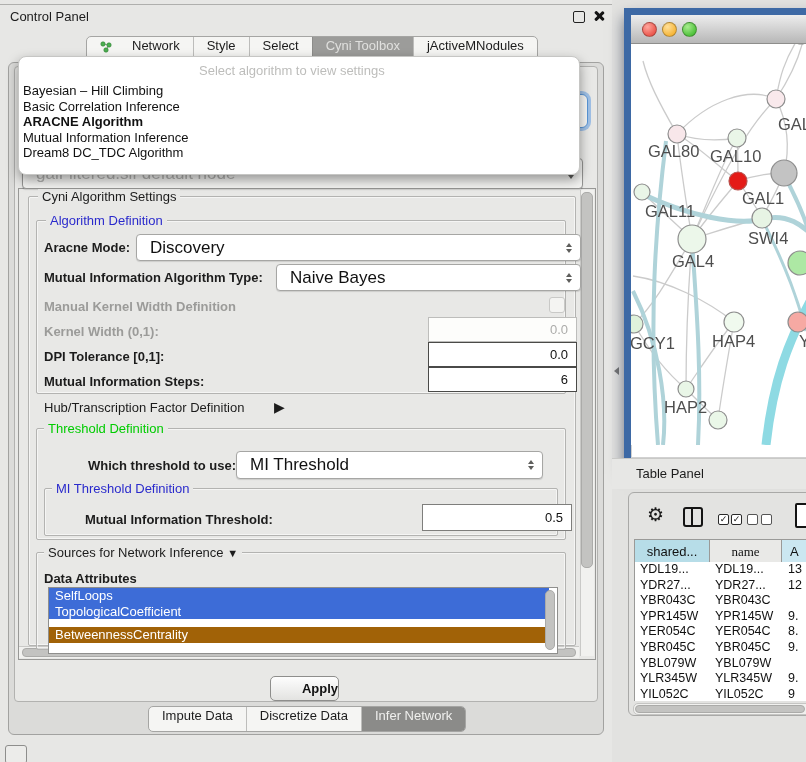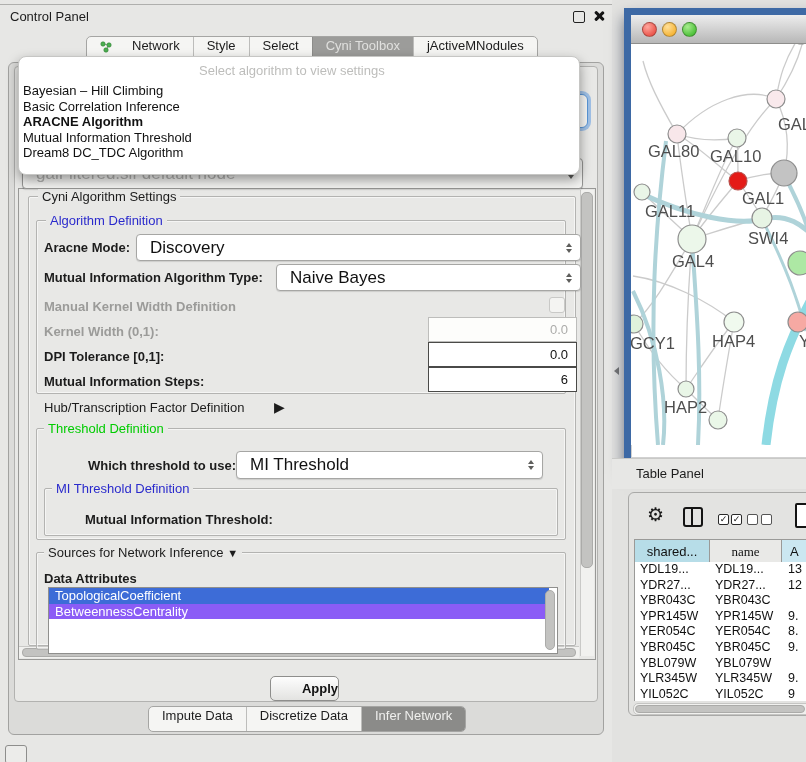--- a/index.html
+++ b/index.html
@@ -176,31 +176,35 @@
     <span class="spin">
         <i class="up"></i>
         <i class="dn"></i>
       </span>
   </div>
 
   <div class="group" style="left:44px;top:488px;width:512px;height:46px;"></div>
   <span class="legend" style="left:52px;top:481px;color:#2A2ACC;">MI Threshold Definition</span>
 
   <span class="lbl blbl" style="left:52px;top:512px;padding-left:33px;">Mutual Information Threshold:</span>
+  <div class="field" style="left:422px;top:504px;width:140px;height:25px;border-color:#7E7E7C;">
+      <span>0.5</span>
+    </div>
 
   <div class="group" style="left:36px;top:552px;width:528px;height:96px;"></div>
   <span class="legend" style="left:44px;top:545px;color:#1C1C1C;">
     <span>Sources for Network Inference</span>
     <span style="font-size:11px;">▼</span>
   </span>
   <span class="lbl blbl" style="left:44px;top:571px;">Data Attributes</span>
 
   <div id="attr-list">
+      <div class="attr-item" style="background: rgb(61, 108, 215);">SelfLoops</div>
       <div class="attr-item" style="background: rgb(61, 108, 215);">TopologicalCoefficient</div>
-      <div class="attr-item" style="background: #8b5cf6;">BetweennessCentrality</div>
+      <div class="attr-item" style="background: #a16207; margin-top: 8px;">BetweennessCentrality</div>
     </div>
   <div class="thumb-v" style="left:545px;top:590px;width:8px;height:58px;"></div>
 
   <div class="btn" style="left:270px;top:676px;width:67px;height:23px;">
       <span>Apply</span>
     </div>
 
   <div class="tabgroup" style="left:148px;top:706px;height:24px;">
     <div class="tab">
         <span>Impute Data</span>
@@ -214,21 +218,21 @@
   </div>
 
   <div class="abs" style="left:5px;top:745px;width:20px;height:17px;background:#ECECEA;border:1px solid #8E8E8C;border-radius:3px;"></div>
 
   <div id="dropdown">
     <span class="dd-ph">Select algorithm to view settings</span>
     <div id="dd-list">
         <div class="dd-item">Bayesian – Hill Climbing</div>
         <div class="dd-item">Basic Correlation Inference</div>
         <div class="dd-item bold">ARACNE Algorithm</div>
-        <div class="dd-item">Mutual Information Threshold</div>
+        <div class="dd-item">Mutual Information Inference</div>
         <div class="dd-item">Dream8 DC_TDC Algorithm</div>
       </div>
   </div>
 
   <div class="abs" style="left:612px;top:0;width:194px;height:762px;background:#E2E2E0;"></div>
   <span class="grip" style="left:614px;top:367px;"></span>
 
   <div id="net-window">
     <div id="net-titlebar">
       <span class="light" style="left:11px;background:radial-gradient(circle at 35% 30%, #FFA79E, #EC5A50 70%);"></span>

